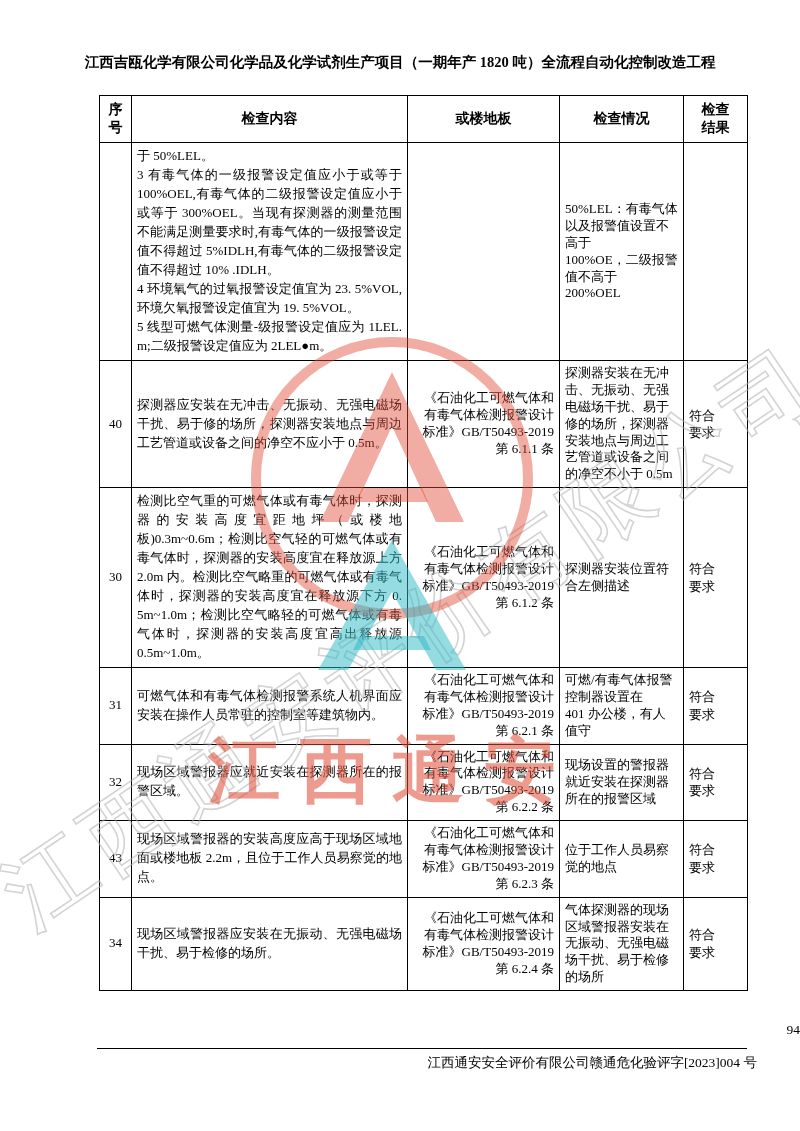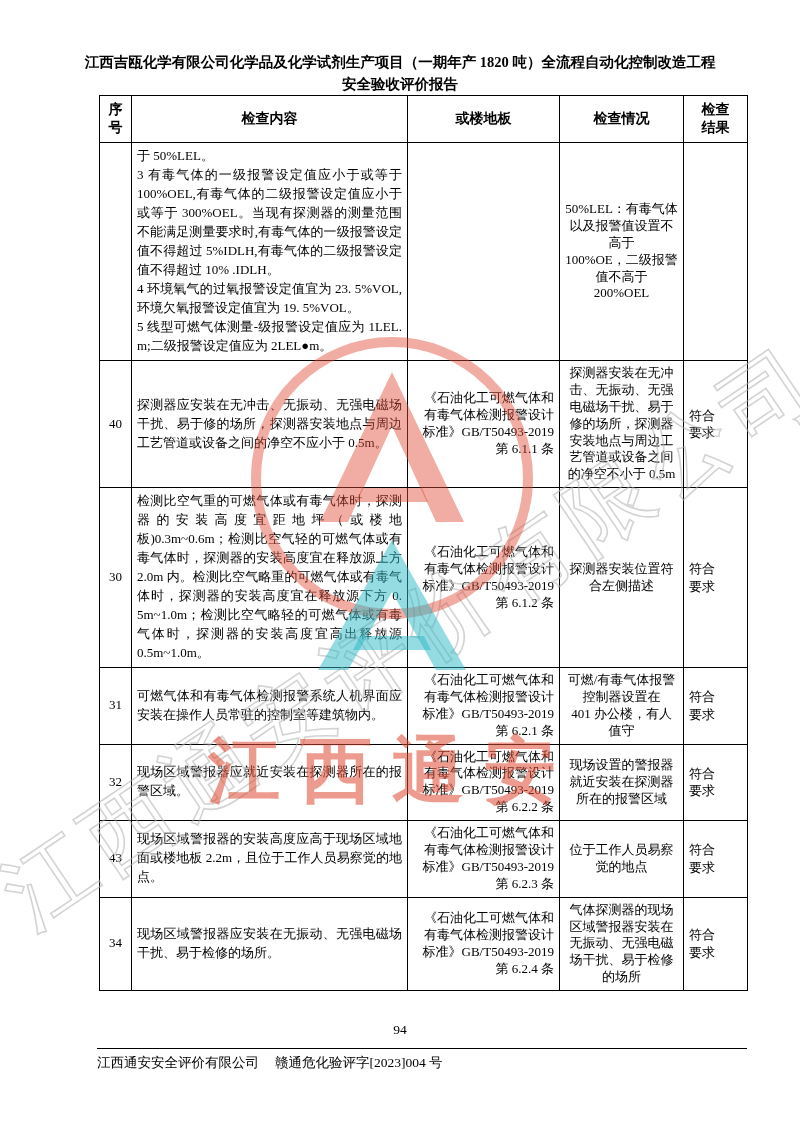--- a/index.html
+++ b/index.html
@@ -20,47 +20,46 @@
   .checklist th, .checklist td {
     border:1px solid #000; vertical-align:middle; padding:4px 5px;
   }
   .checklist th {
     font-size:14px; font-weight:bold; text-align:center;
     white-space:pre-line; line-height:1.3; padding:5px 2px;
   }
   .cell-no { text-align:center; line-height:1.3; }
   .cell-content { text-align:justify; white-space:pre-line; line-height:1.46; padding:4px 6px; }
   .cell-basis { text-align:right; font-weight:normal; white-space:pre-line; line-height:1.3; }
-  .cell-situation { text-align:center; white-space:pre-line; line-height:1.3; }
+  .cell-situation { text-align:left; white-space:pre-line; line-height:1.3; }
   .cell-result { text-align:left; white-space:pre-line; line-height:1.35; }
   .pagenum {
     position:absolute; top:1022px; left:0; width:100%;
-    text-align:center; font-size:13.5px;
+    text-align:right; font-size:13.5px;
   }
   .footrule {
     position:absolute; top:1048px; left:97px; width:650px;
     border-top:1.5px solid #000;
   }
   .footer {
-    position:absolute; top:1054px; left:97px; width:650px;
-    display:flex; justify-content:flex-start; font-size:13.5px;gap:16px;
+    position:absolute; top:1054px; left:107px; width:650px;
+    display:flex; justify-content:flex-end; font-size:13.5px;
   }
   .watermark {
     position:absolute; top:0; left:0; width:800px; height:1131px;
     pointer-events:none; z-index:3;
   }
 </style>
 </head>
 <body>
 
 <div class="page">
 
   <div class="titles">
     <div>江西吉瓯化学有限公司化学品及化学试剂生产项目（一期年产 1820 吨）全流程自动化控制改造工程</div>
-    <div>安全验收评价报告</div>
   </div>
 
   <table class="checklist">
     <colgroup>
       <col style="width:32px">
         <col style="width:276px">
         <col style="width:152px">
         <col style="width:124px">
         <col style="width:64px">
     </colgroup>

